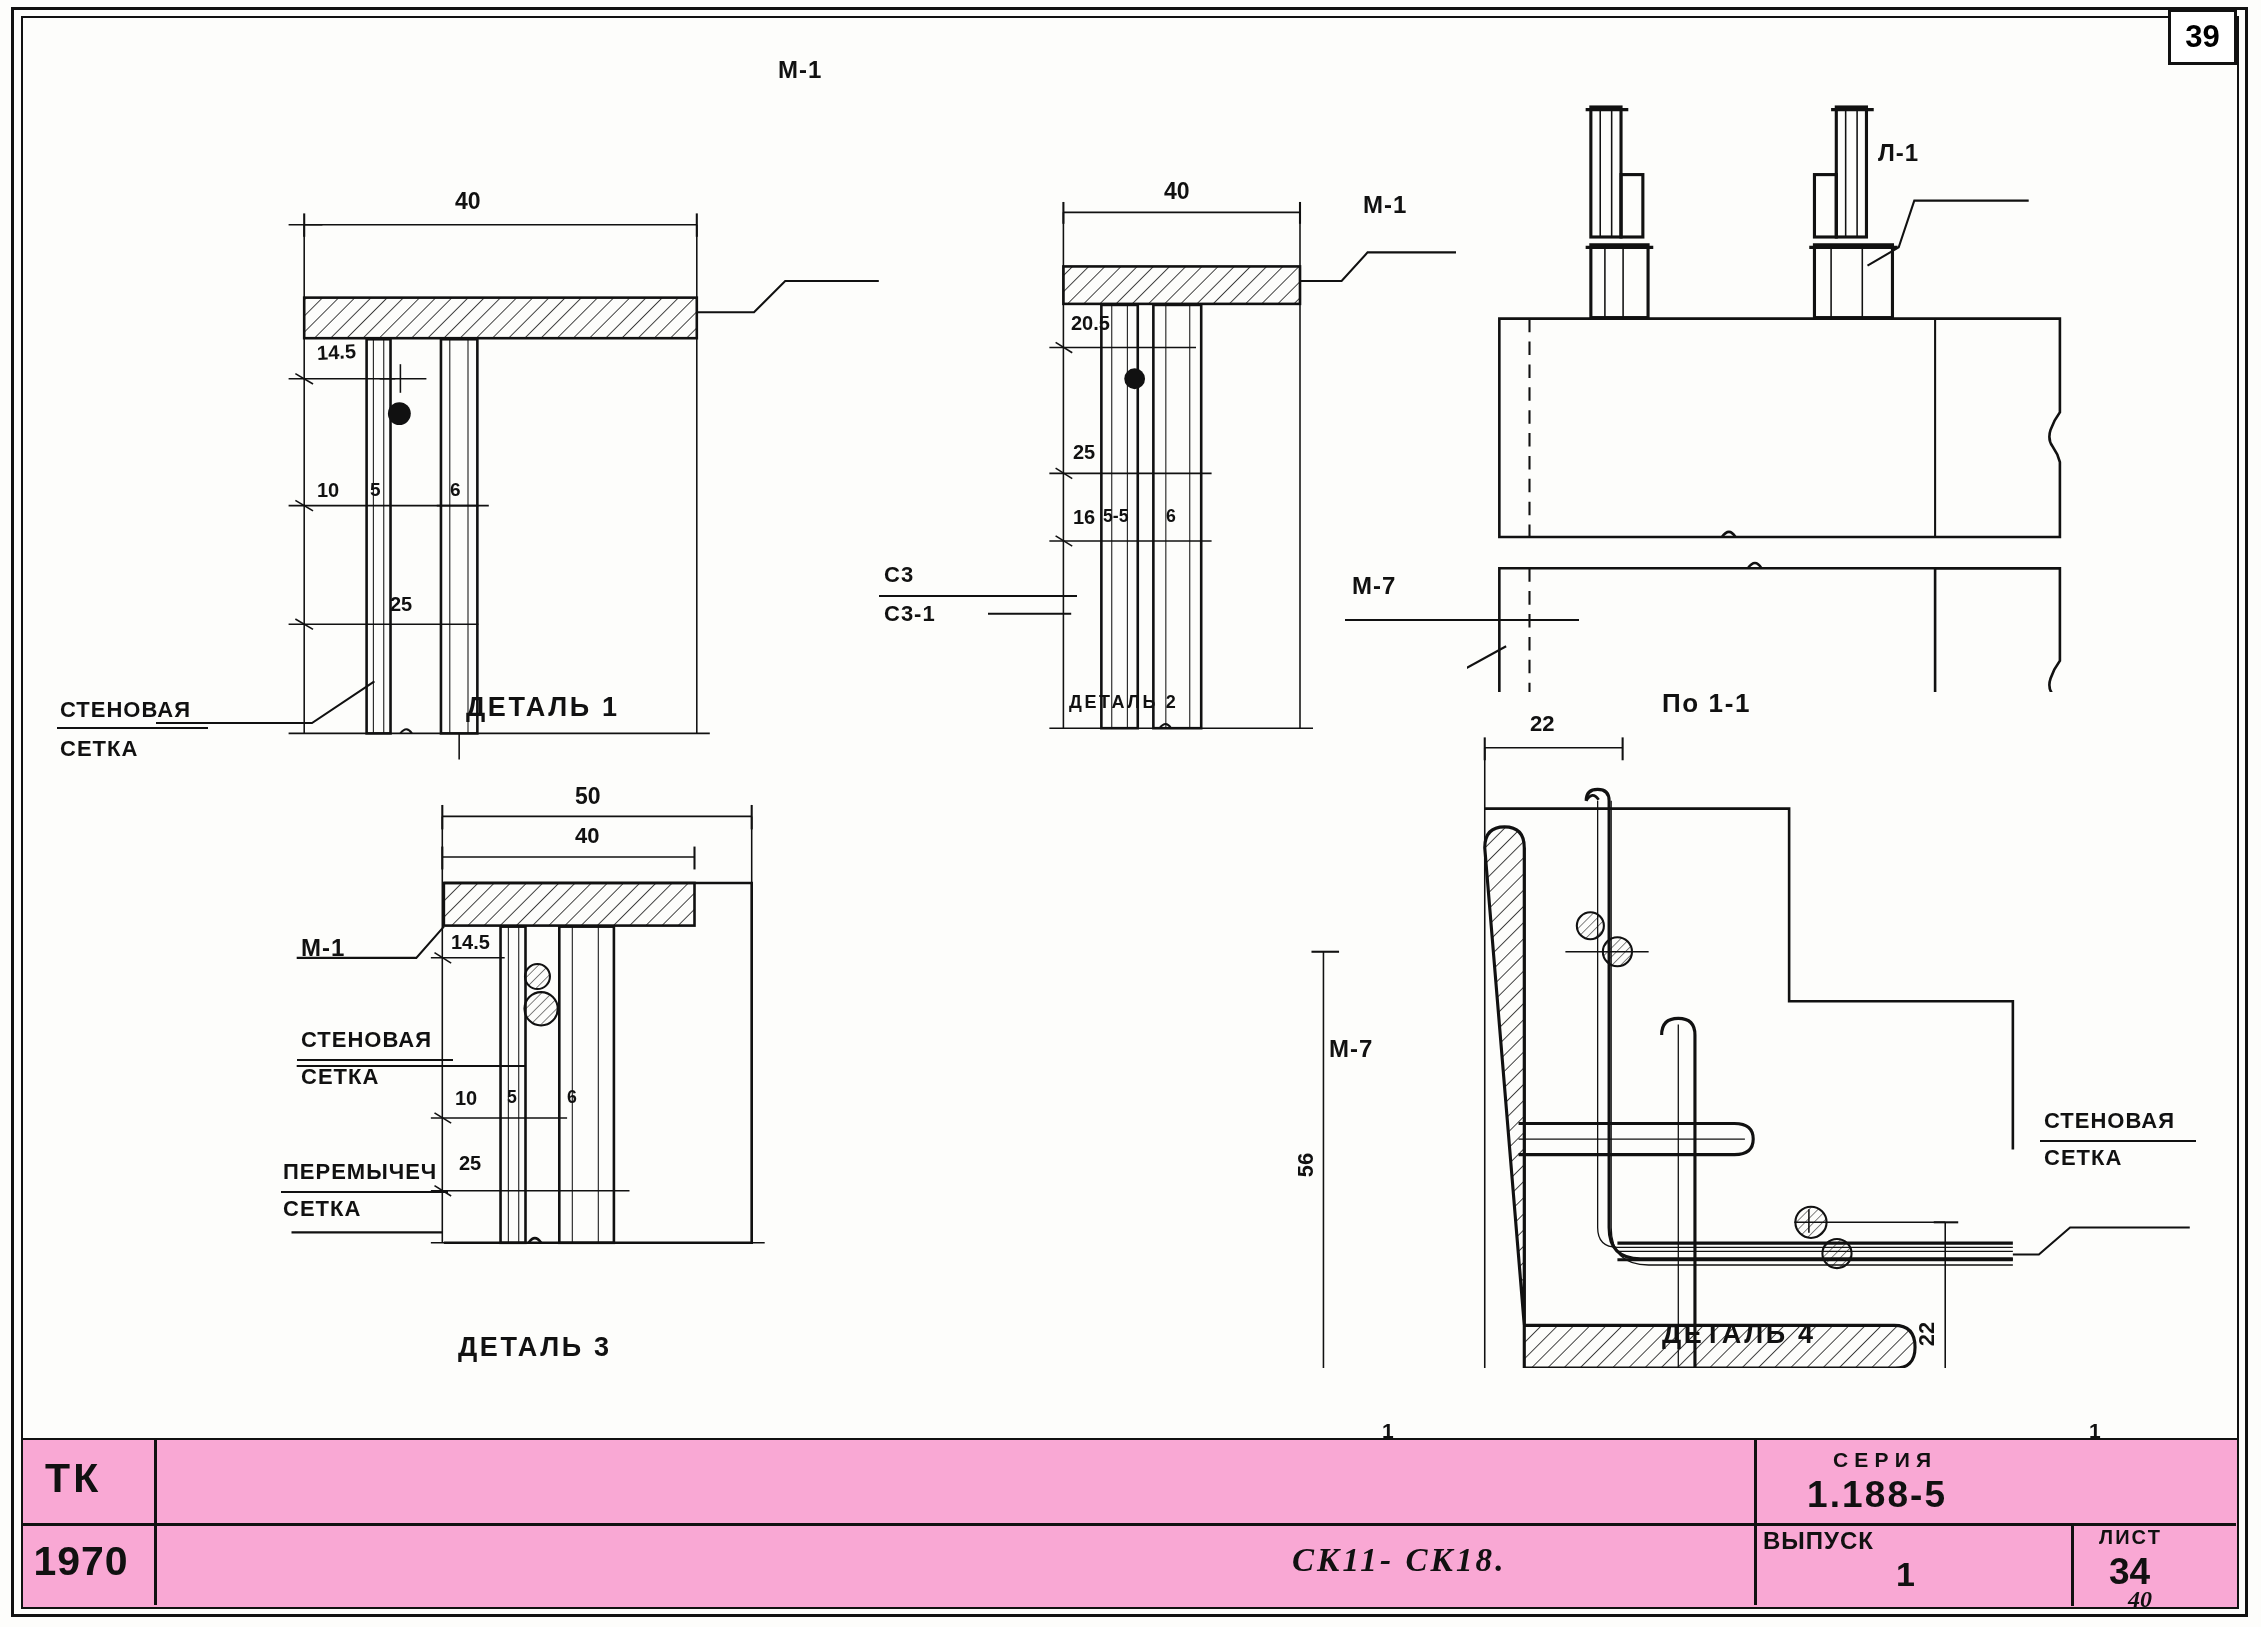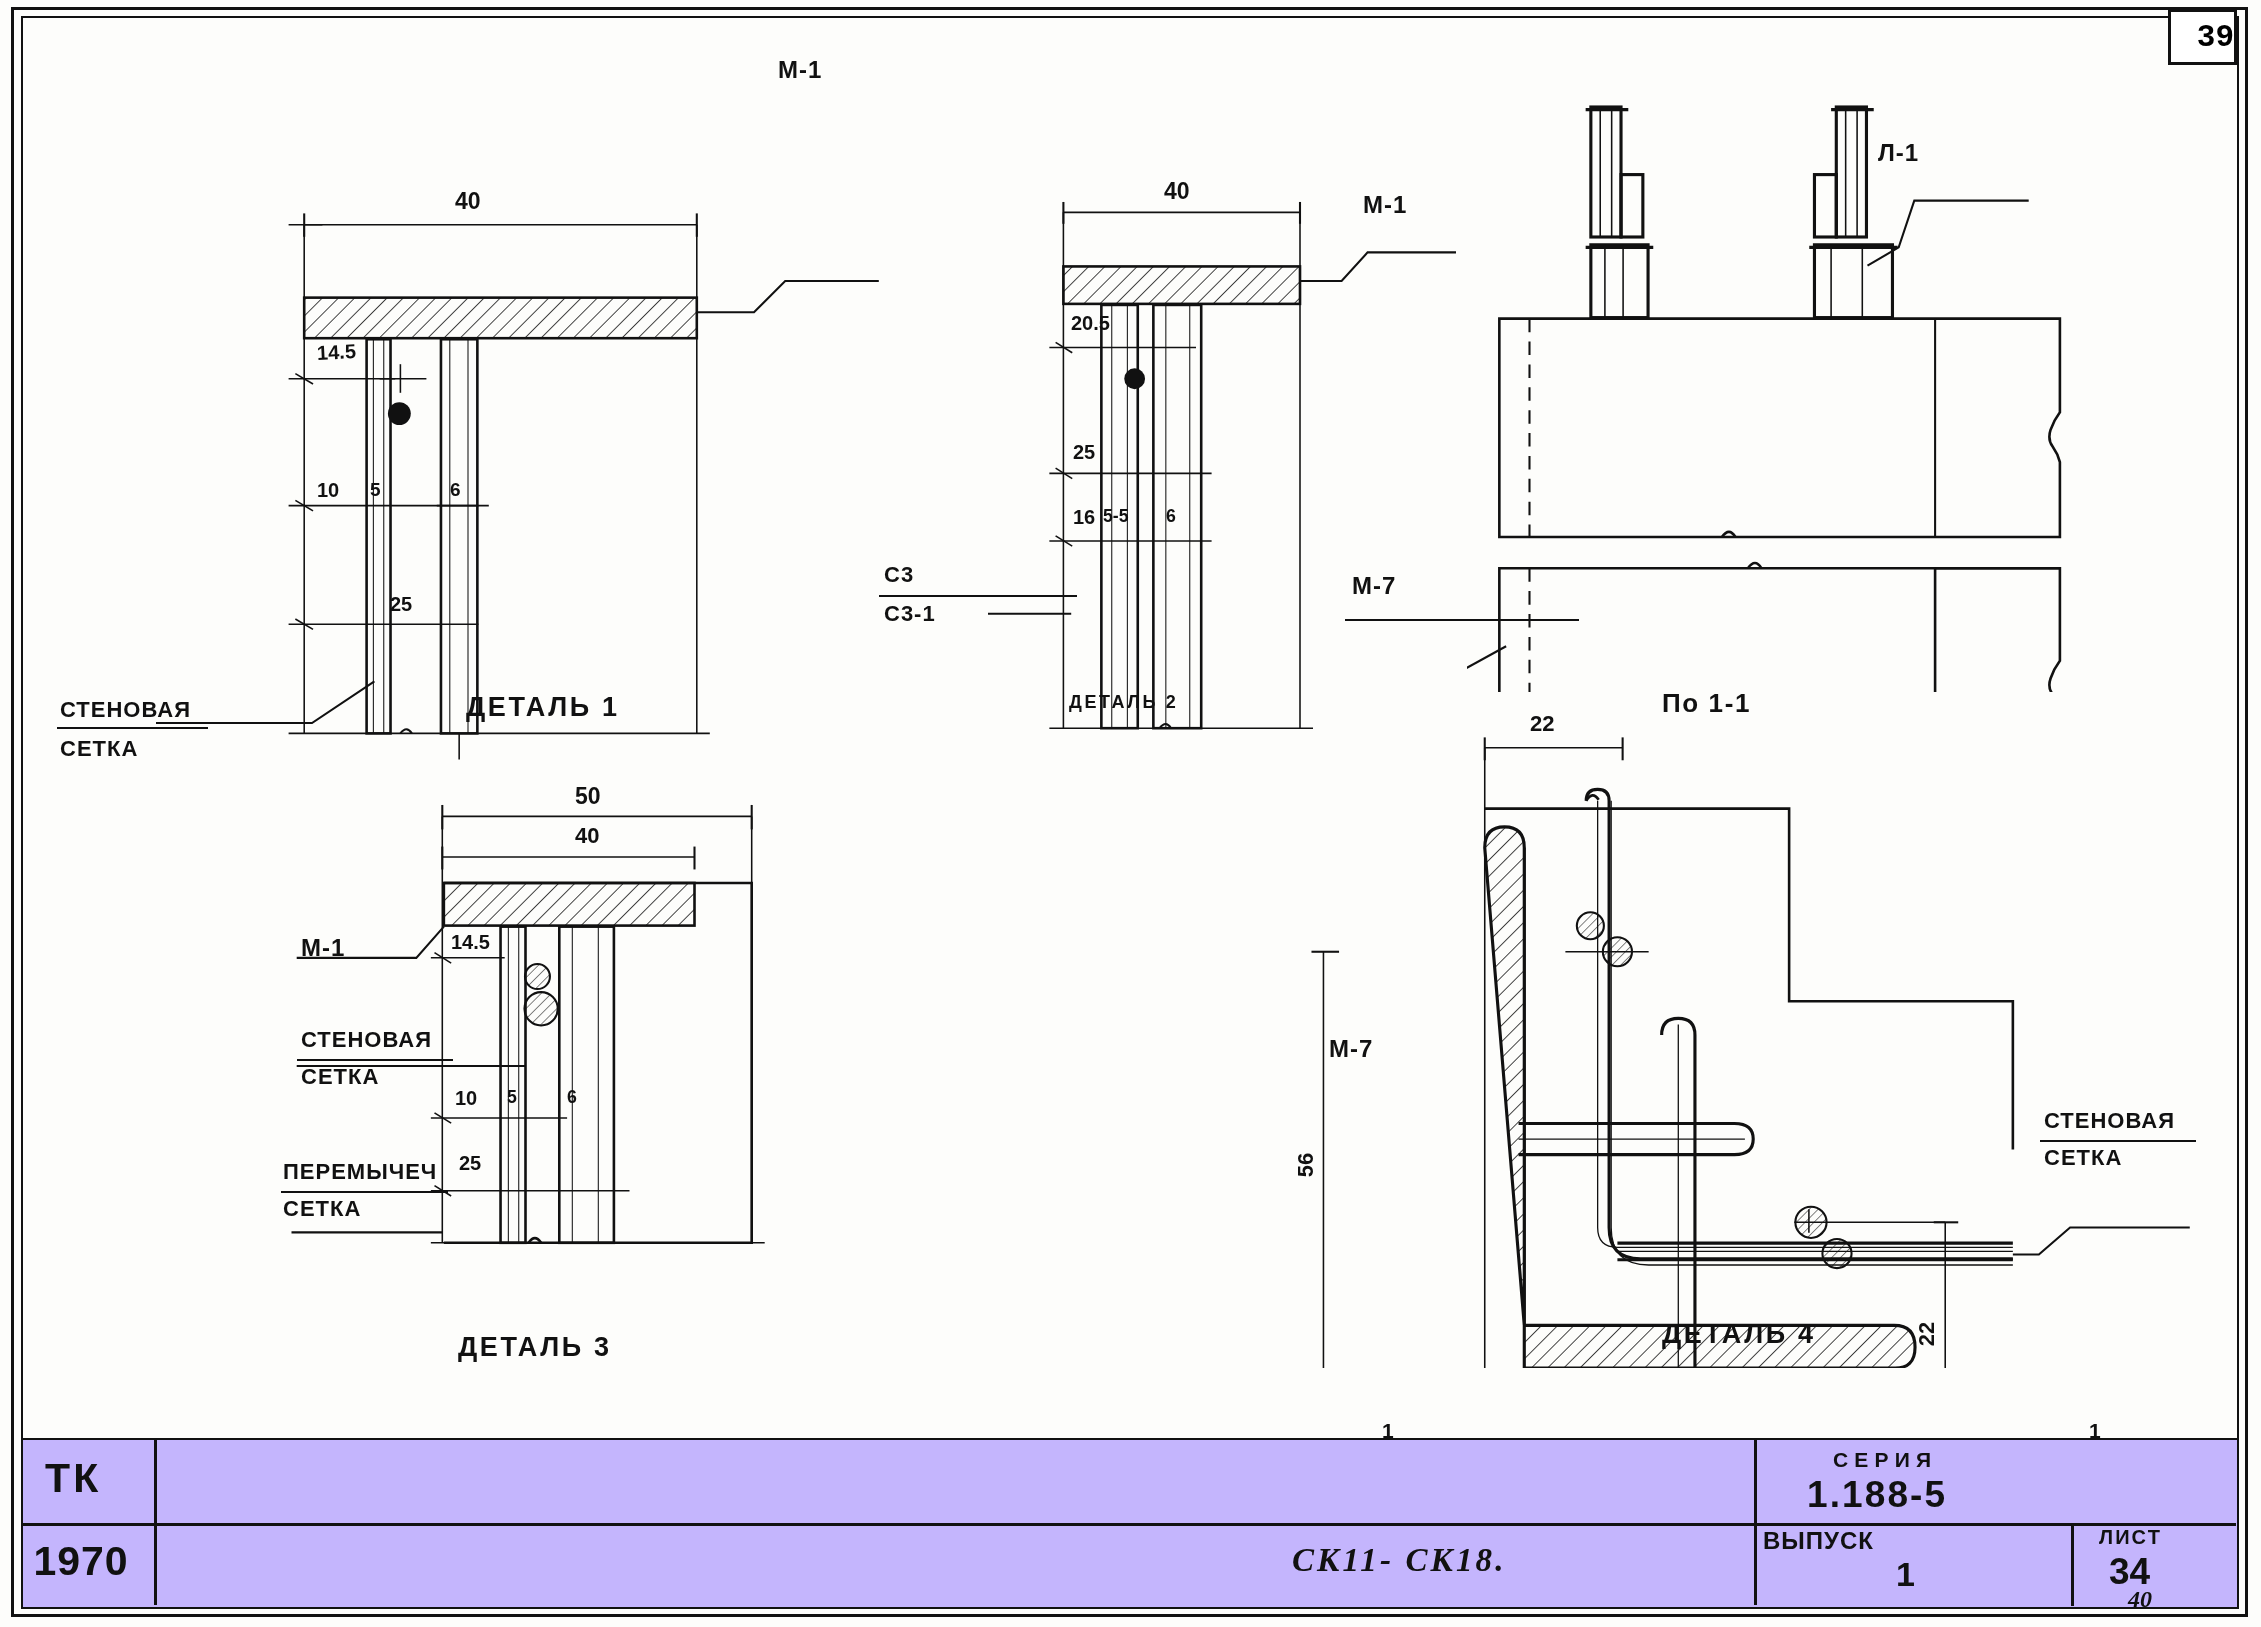--- a/index.html
+++ b/index.html
@@ -55,34 +55,34 @@
     box-sizing:border-box;
   }
   
   #page-num-box{
     position:absolute;
     left:2168px; top:9.4px;
     width:69px; height:56px;
     border:3.1px solid #111;
     box-sizing:border-box;
     background:#fff;
-    display:flex;align-items:center;justify-content:flex-end;
+    display:flex;align-items:center;justify-content:center;
     font-size:31px;font-weight:bold;
-    font-family:Liberation Mono, monospace;
+    font-family:Liberation Sans, sans-serif;
   }
   
   #title-block{
     position:absolute;
     left:21px;
     top:1438px;
     width:2218px;
     height:171px;
     border:2.6px solid #111;
     box-sizing:border-box;
-    background:#c4b5fd;
+    background:#f9a8d4;
   }
   .tb-v{position:absolute;width:2.6px;background:#111;}
   .tb-h{position:absolute;height:2.6px;background:#111;}
   .tb-text{
     position:absolute;
     font-family:"Liberation Sans", sans-serif;
     font-weight:bold;
     white-space:nowrap;
     color:#111;
   }

